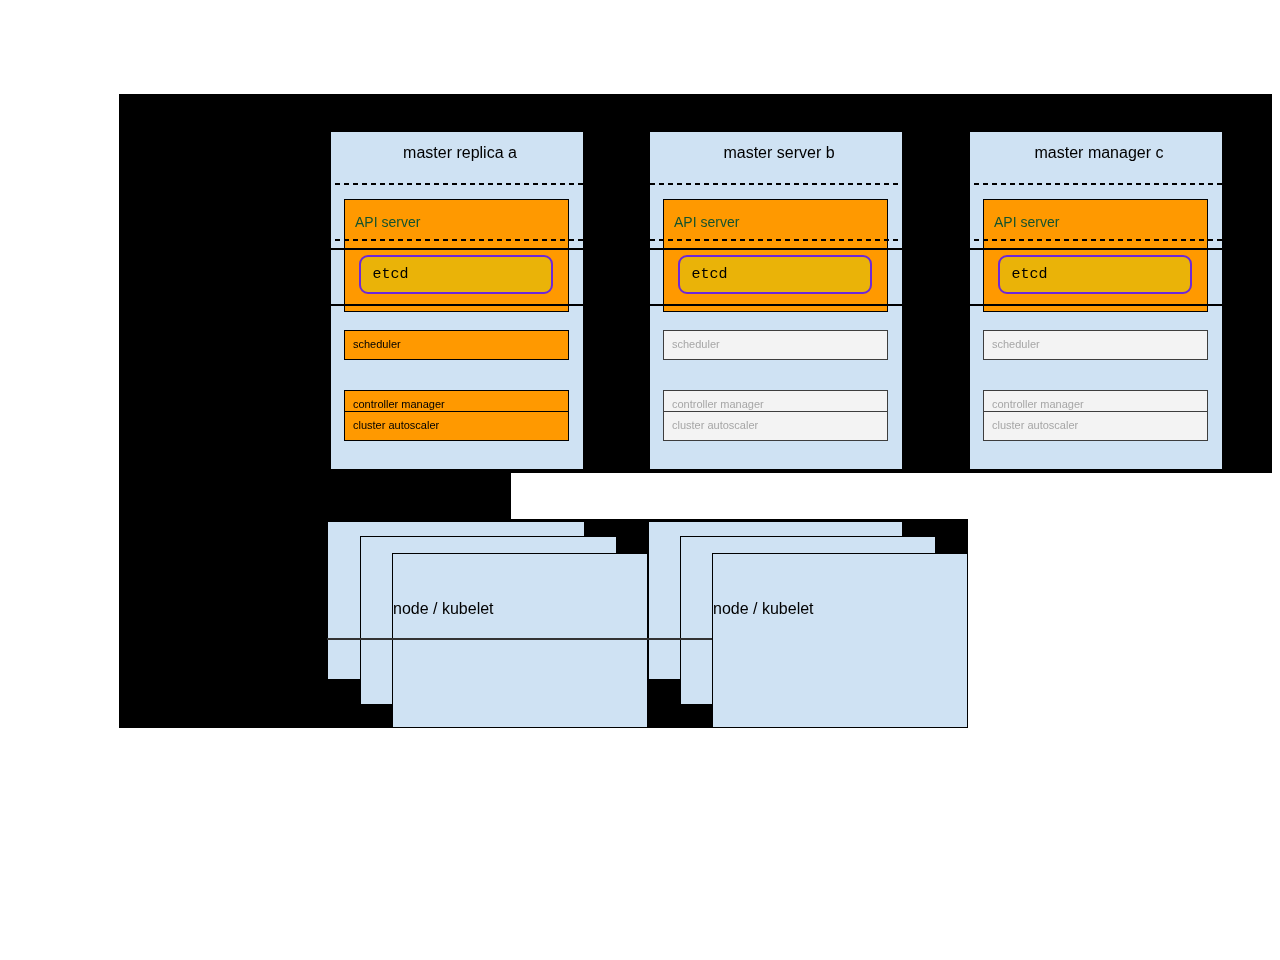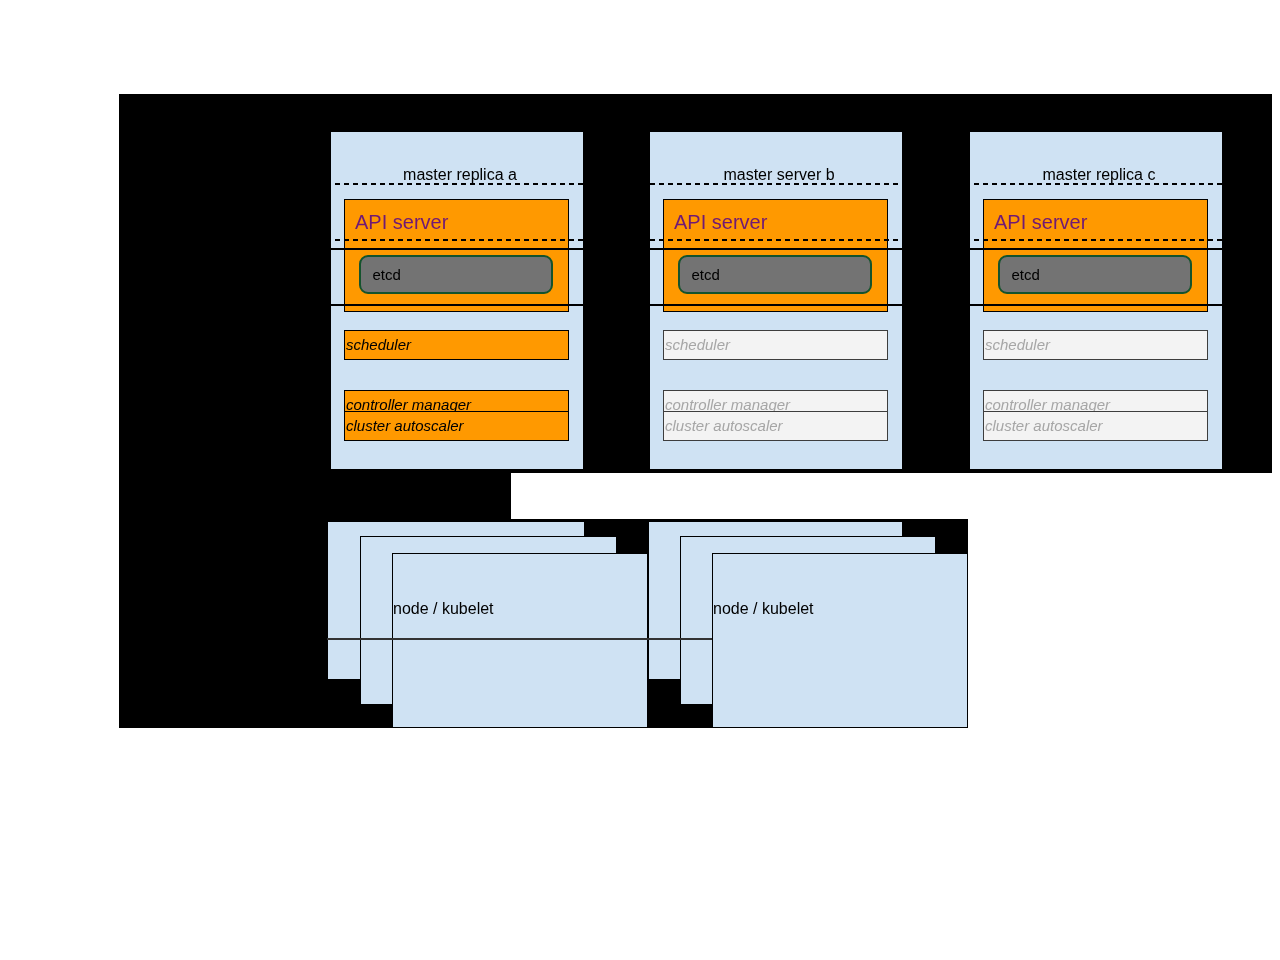--- a/index.html
+++ b/index.html
@@ -13,37 +13,37 @@
   .bg-mid{left:119px;top:473px;width:392px;height:46px}
   .bg-bottom{left:119px;top:519px;width:849px;height:209px}
 
   
   .master{
     position:absolute;top:130px;width:256px;height:341px;
     background:#cfe2f3;border:2px solid #000;box-sizing:border-box;
   }
   .m-a{left:329px}.m-b{left:648px}.m-c{left:968px}
   .master-title{
-    position:absolute;left:0;right:0;top:28px;height:30px;line-height:30px;
+    position:absolute;left:0;right:0;top:6px;height:30px;line-height:30px;
     text-align:center;font-size:16px;color:#000;margin-left:6px;
   }
   .api-box{
     position:absolute;left:13px;top:67px;width:225px;height:113px;
     background:#ff9900;border:1.5px solid #000;box-sizing:border-box;
   }
-  .api-label{position:absolute;left:10px;top:9px;height:26px;line-height:26px;font-size:20px;color:#701a75}
+  .api-label{position:absolute;left:10px;top:9px;height:26px;line-height:26px;font-size:14px;color:#14532d}
   .etcd{
     position:absolute;left:13.5px;top:55px;width:194px;height:39px;
-    background:#737373;border:2px solid #14532d;border-radius:9px;box-sizing:border-box;
+    background:#eab308;border:2px solid #6d28d9;border-radius:9px;box-sizing:border-box;font-family:Liberation Mono, monospace;
   }
   .etcd-label{position:absolute;left:12px;top:0;height:35px;line-height:35px;font-size:15px;color:#000}
   .comp{
     position:absolute;left:13px;width:225px;height:30px;box-sizing:border-box;
     background:#ff9900;border:1.5px solid #000;color:#000;
-    font-size:15px;line-height:27px;padding-left:1px;white-space:nowrap;overflow:hidden;font-style:italic;
+    font-size:11px;line-height:27px;padding-left:8px;white-space:nowrap;overflow:hidden;
   }
   .comp-sched{top:198px}.comp-ctrl{top:258px}.comp-auto{top:279px}
   .standby .comp{background:#f3f3f3;border-color:#3d3d3d;color:#a6a6a6}
 
   
   .hline{position:absolute;left:119px;width:1153px;height:2px}
   .hline.solid{background:#000}
   .hline.dashed{background:repeating-linear-gradient(90deg,#000 0 5px,transparent 5px 9px)}
   .hl-1{top:183px}.hl-2{top:239px}.hl-3{top:248px}.hl-4{top:304px}
 
@@ -88,21 +88,21 @@
     <div class="etcd">
       <div class="etcd-label">etcd</div>
     </div>
   </div>
   <div class="comp comp-sched">scheduler</div>
   <div class="comp comp-ctrl">controller manager</div>
   <div class="comp comp-auto">cluster autoscaler</div>
 </div>
 
 <div class="master m-c standby">
-  <div class="master-title">master replica c</div>
+  <div class="master-title">master manager c</div>
   <div class="api-box">
     <div class="api-label">API server</div>
     <div class="etcd">
       <div class="etcd-label">etcd</div>
     </div>
   </div>
   <div class="comp comp-sched">scheduler</div>
   <div class="comp comp-ctrl">controller manager</div>
   <div class="comp comp-auto">cluster autoscaler</div>
 </div>

